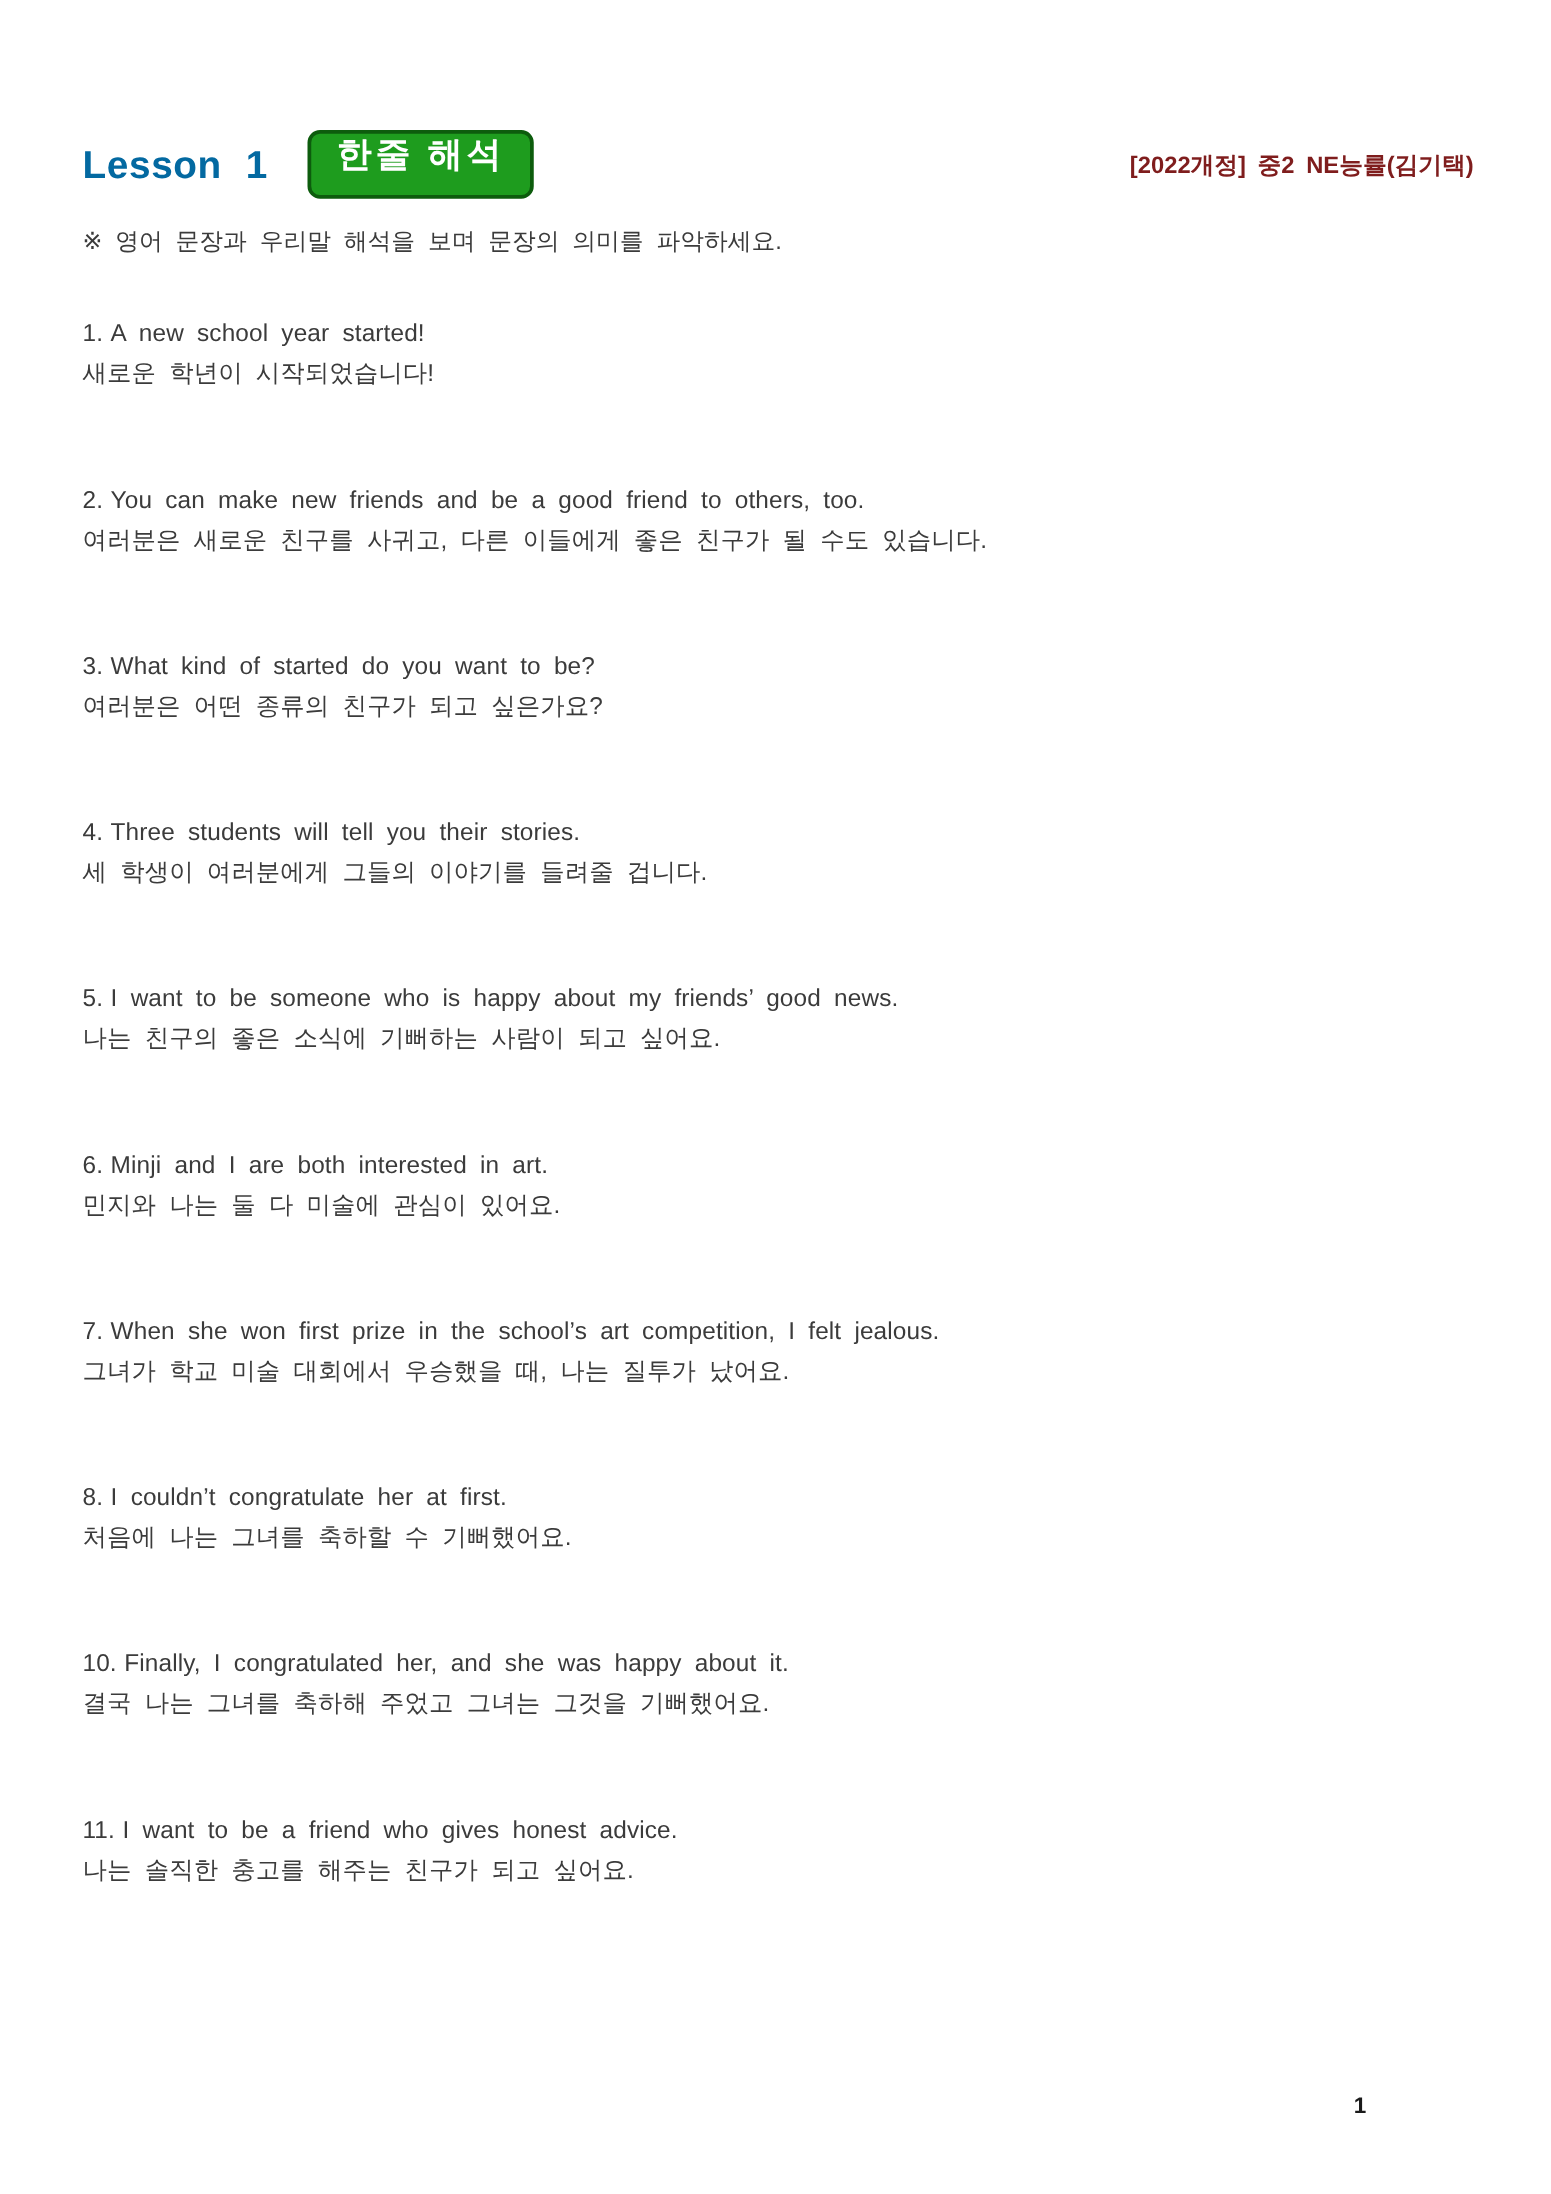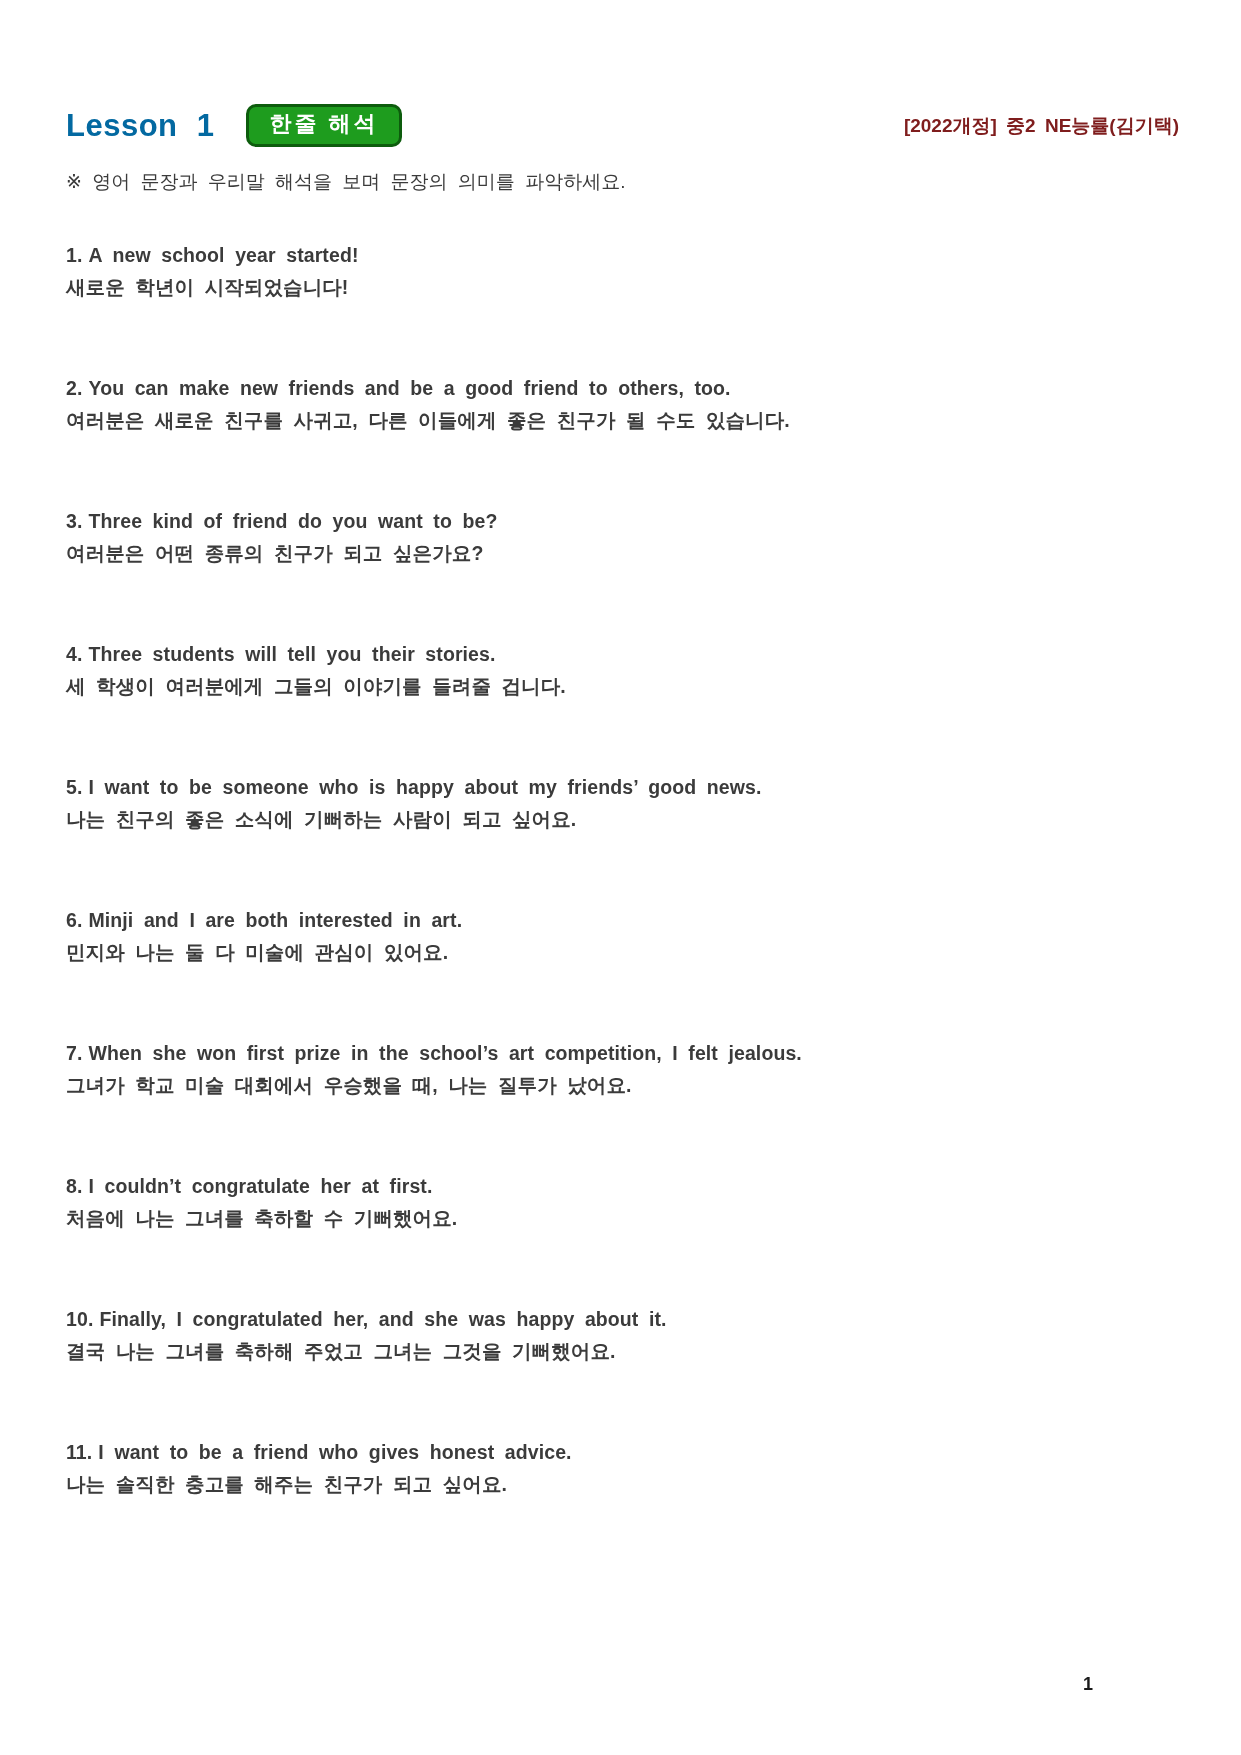--- a/index.html
+++ b/index.html
@@ -33,22 +33,22 @@
     color: #0369a1;
     letter-spacing: 0.5px;
     word-spacing: 10px;
     line-height: 40px;
   }
   .badge {
     margin-left: 32px;
     display: inline-block;
     border-radius: 10px;
     border: 3px solid #0d5c0d; 
-    padding: 3px 20px 6px 20px;
-    font-size: 22px;
+    padding: 3px 20px 18px 20px;
+    font-size: 28px;
     font-weight: bold;
     letter-spacing: 3px;
     line-height: 28px;
   }
   .edition {
     margin-left: auto;
     font-size: 19px;
     font-weight: bold;
     color: #7f1d1d;
     letter-spacing: 0;
@@ -60,21 +60,20 @@
     line-height: 26px;
     word-spacing: 5px;
     color: #3b3b3b;
   }
   
   .items {
     margin-top: 44px;
   }
   .item {
     margin: 0 0 69px 0;
-    font-weight: bold;
   }
   .item p {
     margin: 0;
     font-size: 19.5px;
     line-height: 32px;
     word-spacing: 5px;
     letter-spacing: 0.1px;
     color: #3b3b3b;
   }
   .item .num {
@@ -109,21 +108,21 @@
     <p class="en"><span class="num">1.</span><span>A new school year started!</span></p>
     <p class="ko">새로운 학년이 시작되었습니다!</p>
   </section>
 
   <section class="item">
     <p class="en"><span class="num">2.</span><span>You can make new friends and be a good friend to others, too.</span></p>
     <p class="ko">여러분은 새로운 친구를 사귀고, 다른 이들에게 좋은 친구가 될 수도 있습니다.</p>
   </section>
 
   <section class="item">
-    <p class="en"><span class="num">3.</span><span>Three kind of friend do you want to be?</span></p>
+    <p class="en"><span class="num">3.</span><span>What kind of started do you want to be?</span></p>
     <p class="ko">여러분은 어떤 종류의 친구가 되고 싶은가요?</p>
   </section>
 
   <section class="item">
     <p class="en"><span class="num">4.</span><span>Three students will tell you their stories.</span></p>
     <p class="ko">세 학생이 여러분에게 그들의 이야기를 들려줄 겁니다.</p>
   </section>
 
   <section class="item">
     <p class="en"><span class="num">5.</span><span>I want to be someone who is happy about my friends’ good news.</span></p>

